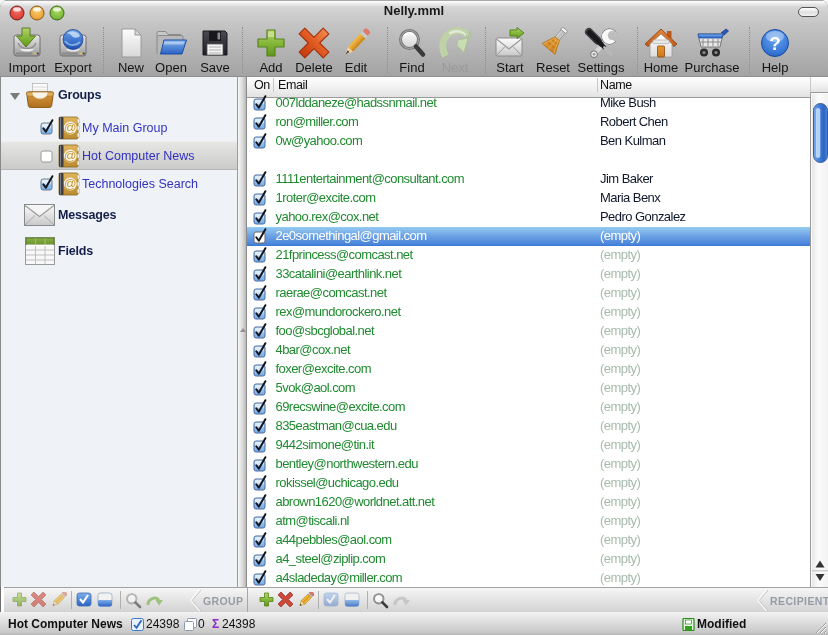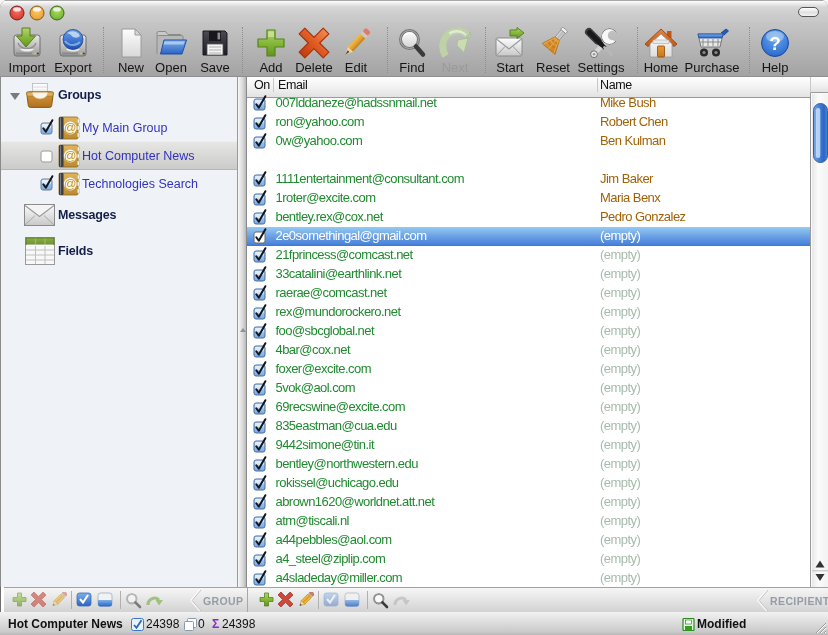--- a/index.html
+++ b/index.html
@@ -20,21 +20,21 @@
 .sbicon,.sbcheck {position:absolute}
 #divider {position:absolute;left:237px;top:0;width:10px;height:510px;background:linear-gradient(90deg,#f8f8f8,#d8d8d8 60%,#b8b8b8);border-left:1px solid #9a9a9a;border-right:1px solid #8a8a8a}
 #divcaret {position:absolute;left:240px;top:251px;width:0;height:0;border-left:3.5px solid transparent;border-right:3.5px solid transparent;border-bottom:4px solid #909090}
 #tablearea {position:absolute;left:247px;top:0;width:563px;height:510px;background:#fff}
 #thead {position:absolute;left:0;top:0;width:563px;height:21px;background:linear-gradient(#ffffff,#efefef 60%,#e2e2e2);border-bottom:1px solid #9a9a9a}
 #thead .hsep {position:absolute;top:1px;height:14px;border-left:1px solid #c8c8c8}
 #thead span {position:absolute;top:1px;font-size:12.5px;letter-spacing:-0.4px;color:#101010}
 .row {position:absolute;left:0;width:563px;height:19px}
 .row .cb {position:absolute;left:4.5px;top:-1.5px}
 .row .em {position:absolute;left:28.5px;top:0.5px;font-size:13px;letter-spacing:-0.55px;color:#1f8a2f}
-.row .nm {position:absolute;left:353px;top:0.5px;font-size:13px;letter-spacing:-0.55px;color:#a16207}
+.row .nm {position:absolute;left:353px;top:0.5px;font-size:13px;letter-spacing:-0.55px;color:#0f172a}
 .row .empty {color:#a6bcab}
 .row.sel {background:linear-gradient(#94cbf1,#6b9fe4 50%,#4a85dc 90%,#3b76d0)}
 .row.sel .em,.row.sel .nm {color:#ffffff}
 #scrollcol {position:absolute;left:810px;top:0;width:18px;height:510px;background:#fafafa;border-left:1px solid #9a9a9a}
 #scrollhead {position:absolute;left:810px;top:0;width:18px;height:16px;background:linear-gradient(#ffffff,#efefef 60%,#e2e2e2);border-bottom:1px solid #9a9a9a;border-left:1px solid #c8c8c8}
 #scrolltrack {position:absolute;left:1px;top:17px;width:16px;height:493px;background:linear-gradient(90deg,#e8e8e8,#fbfbfb 40%,#f2f2f2)}
 #sthumb {position:absolute;left:1.5px;top:26px}
 #sbtns {position:absolute;left:1px;top:479px;width:16px;height:30px;background:linear-gradient(90deg,#e8e8e8,#fbfbfb 40%,#f2f2f2)}
 #btoolbar {position:absolute;left:4px;top:587px;width:828px;height:32px;background:linear-gradient(#f6f6f6,#c9c9c9);border-top:1px solid #a2a2a2;border-bottom:1px solid #b2b2b2}
 .bicon {position:absolute;top:4px}
@@ -156,20 +156,21 @@
 <ellipse cx="8" cy="5.4" rx="4" ry="2.2" fill="#fff" opacity="0.8"></ellipse>
 <path d="M3.5 11.5 a5 4 0 0 0 9 0 a6 7 0 0 1 -9 0z" fill="#ff9a8a" opacity="0.85"></path>
 <circle cx="28" cy="9" r="7" fill="url(#tro)" stroke="#8a5c1a" stroke-width="1"></circle>
 <ellipse cx="28" cy="5.4" rx="4" ry="2.2" fill="#fff" opacity="0.85"></ellipse>
 <path d="M23.5 11.5 a5 4 0 0 0 9 0 a6 7 0 0 1 -9 0z" fill="#fadca0" opacity="0.9"></path>
 <circle cx="48" cy="9" r="7" fill="url(#trg)" stroke="#3c6e1a" stroke-width="1"></circle>
 <ellipse cx="48" cy="5.4" rx="4" ry="2.2" fill="#fff" opacity="0.75"></ellipse>
 <path d="M43.5 11.5 a5 4 0 0 0 9 0 a6 7 0 0 1 -9 0z" fill="#c8e896" opacity="0.85"></path>
 </g>
       </svg>
+      <div id="title">Nelly.mml</div>
       <div id="pill"></div>
     </div>
 <div id="toolbar">
 <div class="titem" style="left:-7px">
         <div class="ticon"><svg width="34" height="32" viewBox="0 0 34 32">
 <defs>
               <linearGradient id="dga" x1="0" y1="0" x2="0" y2="1">
                 <stop offset="0" stop-color="#e8e8e8"></stop>
                 <stop offset="0.5" stop-color="#c2c2c2"></stop>
                 <stop offset="1" stop-color="#9a9a9a"></stop>
@@ -459,21 +460,21 @@
           </svg>
           <span class="em">007lddaneze@hadssnmail.net</span>
           <span class="nm">Mike Bush</span>
         </div>
 <div class="row" style="top:36px">
           <svg class="cb" width="16" height="19" viewBox="0 0 16 19">
             <rect x="2" y="6" width="11" height="11" rx="2" fill="url(#cbg)" stroke="#4a6a9e" stroke-width="1"></rect>
             <rect x="3" y="7" width="9" height="4.2" rx="1.5" fill="#ffffff" opacity="0.5"></rect>
             <path d="M4.3 11.2 L6.8 14.8 L13.4 3.2" fill="none" stroke="#14161d" stroke-width="2" stroke-linecap="round" stroke-linejoin="round"></path>
           </svg>
-          <span class="em">ron@yahoo.com</span>
+          <span class="em">ron@miller.com</span>
           <span class="nm">Robert Chen</span>
         </div>
 <div class="row" style="top:55px">
           <svg class="cb" width="16" height="19" viewBox="0 0 16 19">
             <rect x="2" y="6" width="11" height="11" rx="2" fill="url(#cbg)" stroke="#4a6a9e" stroke-width="1"></rect>
             <rect x="3" y="7" width="9" height="4.2" rx="1.5" fill="#ffffff" opacity="0.5"></rect>
             <path d="M4.3 11.2 L6.8 14.8 L13.4 3.2" fill="none" stroke="#14161d" stroke-width="2" stroke-linecap="round" stroke-linejoin="round"></path>
           </svg>
           <span class="em">0w@yahoo.com</span>
           <span class="nm">Ben Kulman</span>
@@ -495,21 +496,21 @@
           </svg>
           <span class="em">1roter@excite.com</span>
           <span class="nm">Maria Benx</span>
         </div>
 <div class="row" style="top:131px">
           <svg class="cb" width="16" height="19" viewBox="0 0 16 19">
             <rect x="2" y="6" width="11" height="11" rx="2" fill="url(#cbg)" stroke="#4a6a9e" stroke-width="1"></rect>
             <rect x="3" y="7" width="9" height="4.2" rx="1.5" fill="#ffffff" opacity="0.5"></rect>
             <path d="M4.3 11.2 L6.8 14.8 L13.4 3.2" fill="none" stroke="#14161d" stroke-width="2" stroke-linecap="round" stroke-linejoin="round"></path>
           </svg>
-          <span class="em">bentley.rex@cox.net</span>
+          <span class="em">yahoo.rex@cox.net</span>
           <span class="nm">Pedro Gonzalez</span>
         </div>
 <div class="row sel" style="top:150px">
           <svg class="cb" width="16" height="19" viewBox="0 0 16 19">
             <rect x="2" y="6" width="11" height="11" rx="2" fill="#ffffff" stroke="#6a6a6a" stroke-width="1"></rect>
             <path d="M4.3 11.2 L6.8 14.8 L13.4 3.2" fill="none" stroke="#14161d" stroke-width="2" stroke-linecap="round" stroke-linejoin="round"></path>
           </svg>
           <span class="em">2e0somethingal@gmail.com</span>
           <span class="nm empty">(empty)</span>
         </div>

